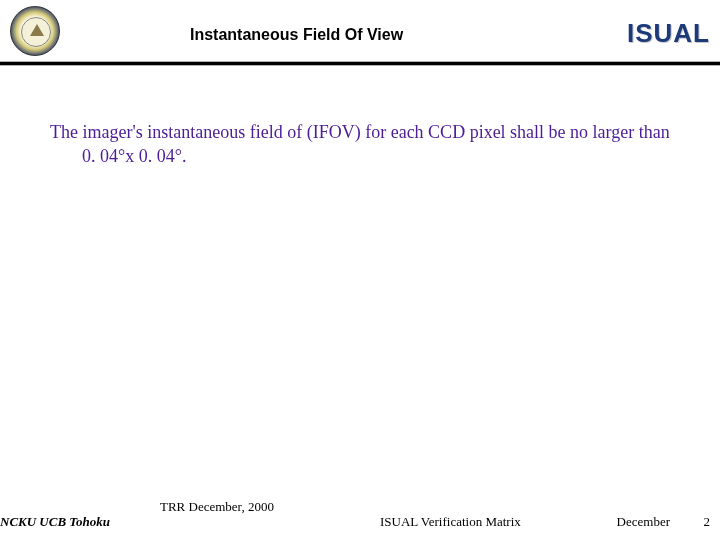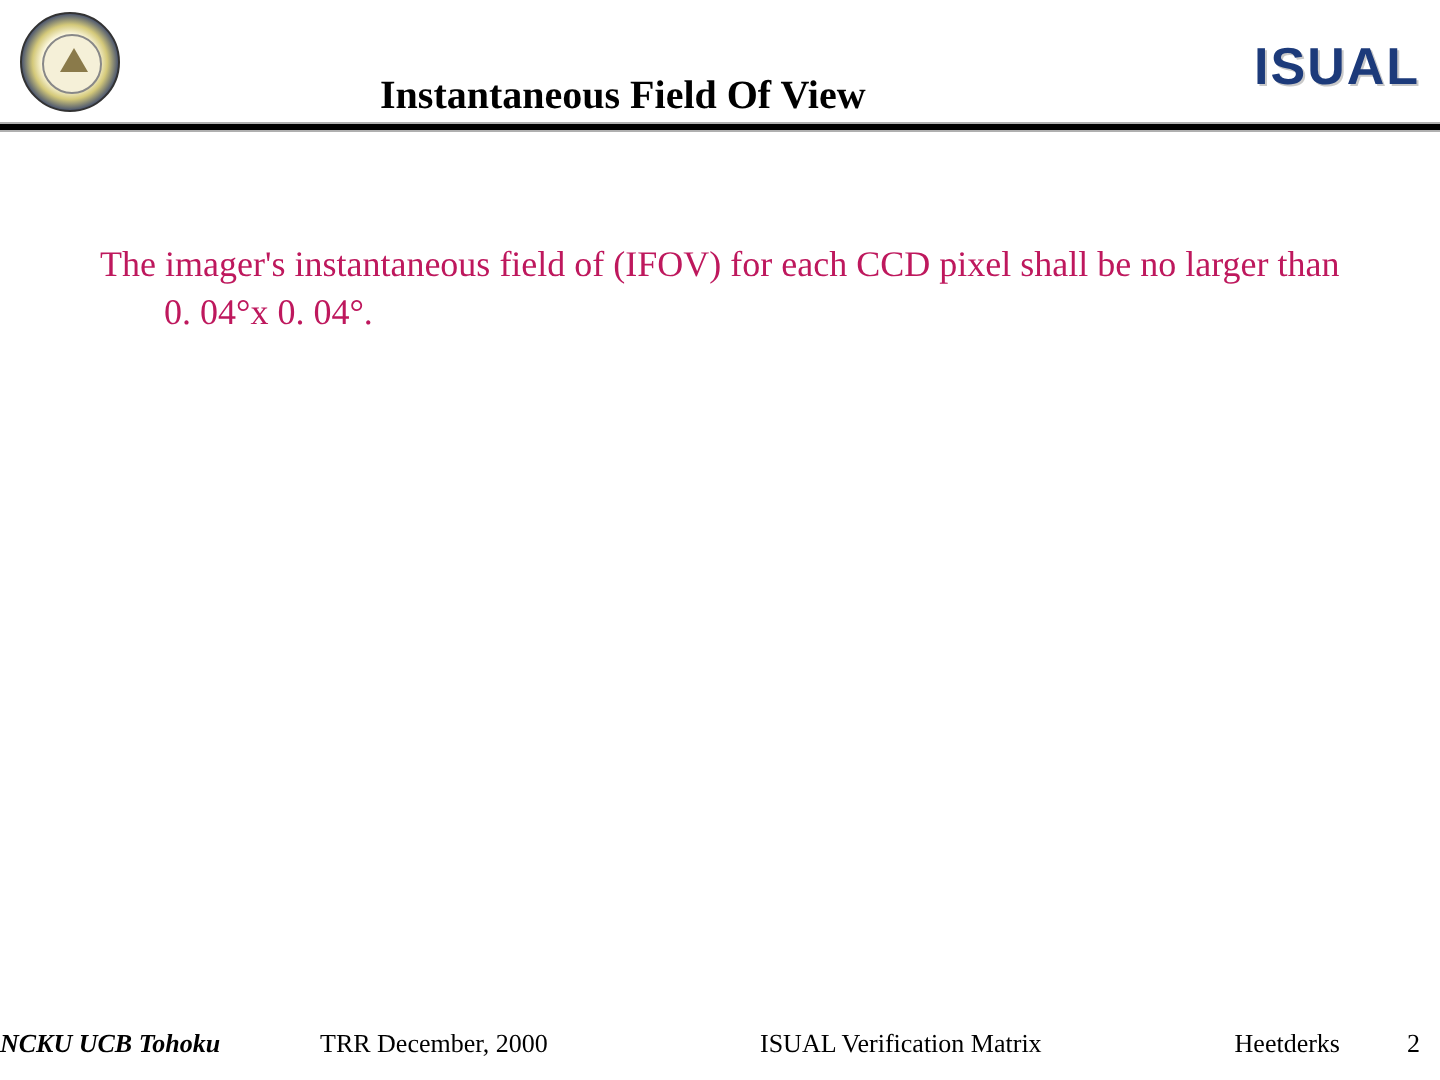--- a/index.html
+++ b/index.html
@@ -57,25 +57,24 @@
     top: 26px;
     font-size: 20px;
     font-weight: bold;
     font-family: Arial, Helvetica, sans-serif;
     color: #000;
   }
   .title {
     position: absolute;
     left: 190px;
     top: 26px;
-    font-size: 20px;
+    font-size: 16px;
     font-weight: bold;
-    font-family: Liberation Serif, serif;
+    font-family: Liberation Sans, sans-serif;
     color: #000;
-    margin-top: 11px;
   }
   .isual-logo {
     position: absolute;
     right: 10px;
     top: 18px;
     font-family: Liberation Sans, sans-serif;
     font-size: 26px;
     font-weight: bold;
     color: #1c3a7a;
     letter-spacing: 1px;
@@ -89,21 +88,21 @@
     height: 3px;
     background: #000;
     box-shadow: 0 1px 0 #b0b0b0, 0 -1px 0 #b0b0b0;
   }
   .body-text {
     position: absolute;
     left: 50px;
     top: 120px;
     width: 620px;
     font-size: 18px;
-    color: #be185d;
+    color: #4c1d95;
     line-height: 1.35;
   }
   .body-text .indent {
     display: block;
     padding-left: 32px;
     text-indent: -32px;
   }
   .footer {
     position: absolute;
     bottom: 10px;
@@ -116,21 +115,21 @@
   .footer-left {
     position: absolute;
     left: 0;
     bottom: 0;
     font-style: italic;
     font-weight: bold;
   }
   .footer-center1 {
     position: absolute;
     left: 160px;
-    bottom: 0;
+    bottom: 15px;
     text-align: center;
   }
   .footer-center2 {
     position: absolute;
     left: 380px;
     bottom: 0;
   }
   .footer-author {
     position: absolute;
     right: 50px;
@@ -157,15 +156,15 @@
 <div class="rule"></div>
 
 <div class="body-text">
   <span class="indent">The imager's instantaneous field of (IFOV) for each CCD pixel shall be no larger than 0. 04°x 0. 04°.</span>
 </div>
 
 <div class="footer">
   <span class="footer-left">NCKU   UCB   Tohoku</span>
   <span class="footer-center1">TRR   December,  2000</span>
   <span class="footer-center2">ISUAL Verification Matrix</span>
-  <span class="footer-author">Heetderks</span>
+  <span class="footer-author">December</span>
   <span class="footer-page">2</span>
 </div>
 
 </body></html>

